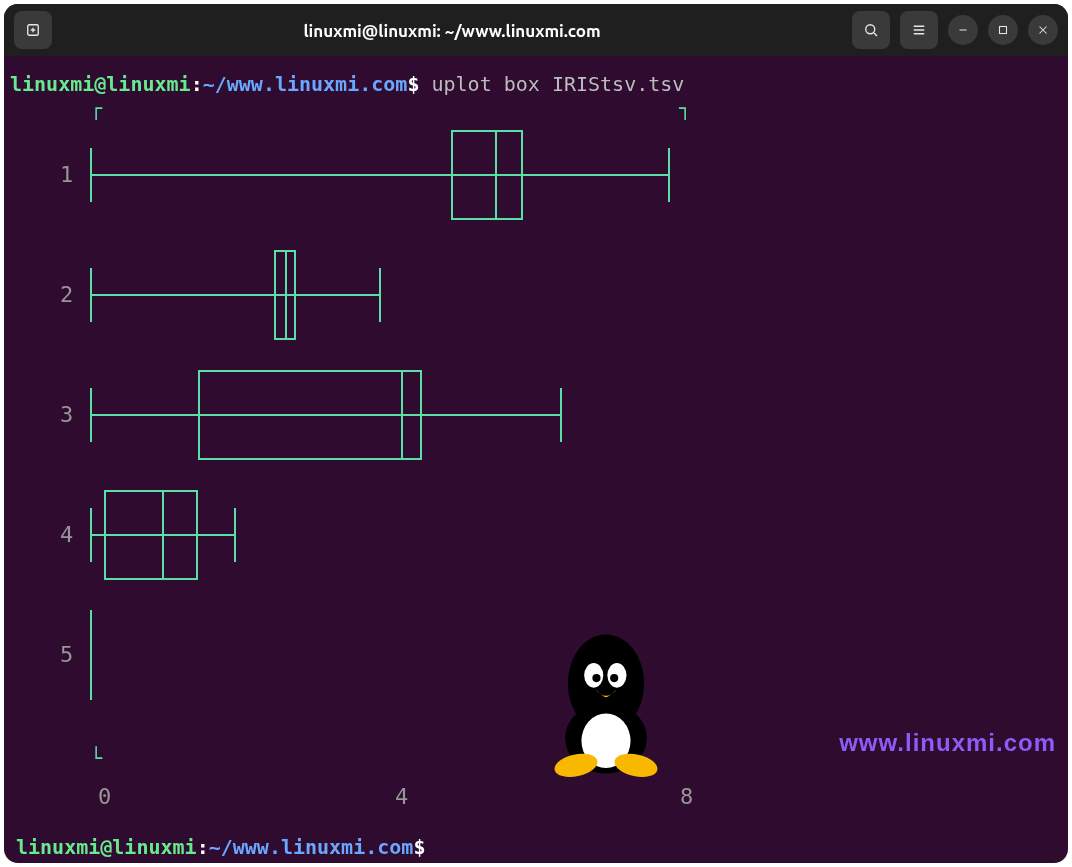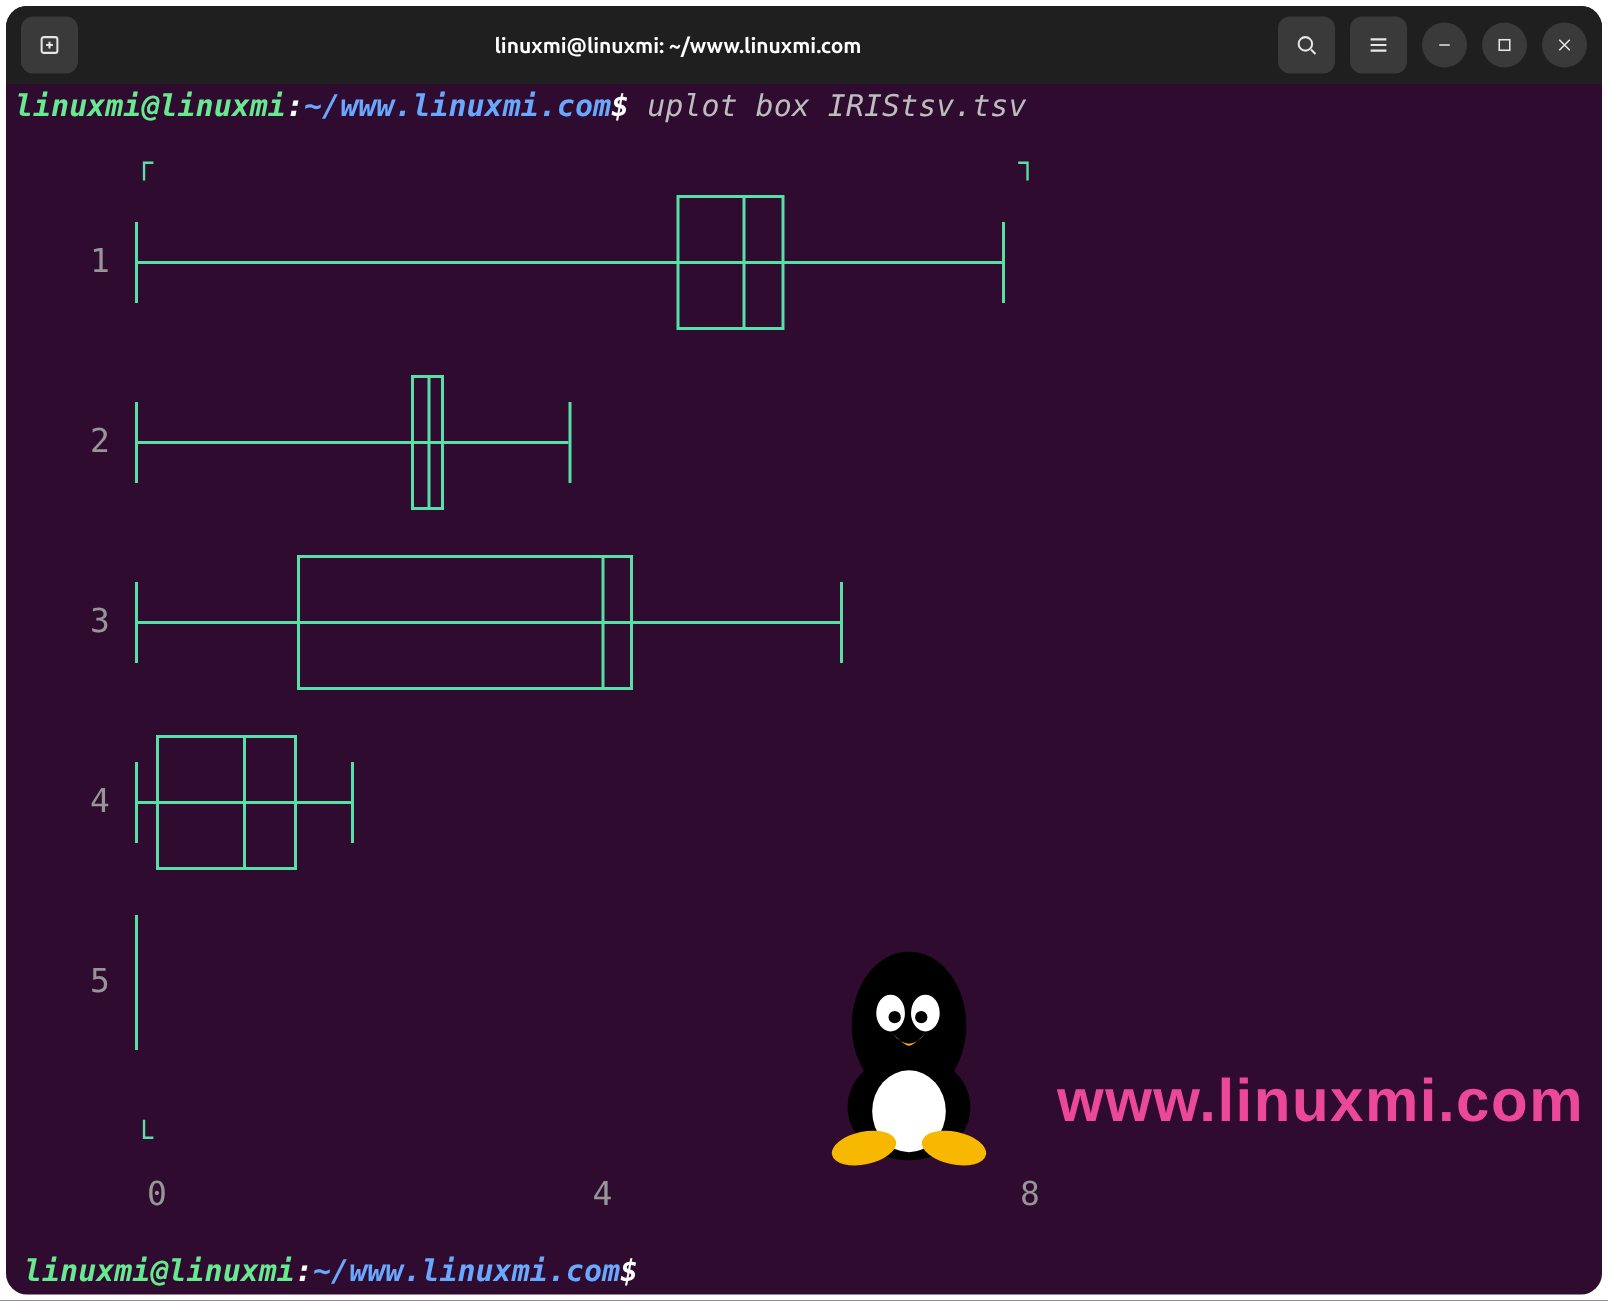--- a/index.html
+++ b/index.html
@@ -37,36 +37,35 @@
   }
   .tb-btn.framed {
     background: #3a3a3a;
   }
   .tb-btn.circle { border-radius: 50%; background: #3a3a3a; width: 30px; height:30px; }
   .title {
     flex: 1;
     text-align: center;
     color: #ffffff;
     font-weight: 700;
-    font-size: 14px;
+    font-size: 17px;
     font-family: "Ubuntu", sans-serif;
   }
   .tb-right { display:flex; align-items:center; gap:10px; }
   .terminal {
     position: relative;
     width: 100%;
     height: calc(100% - 52px);
     color: #cfcfcf;
     font-size: 20px;
   }
   .line {
     white-space: pre;
     line-height: 28px;
-    padding: 0 6px 0 6px;
-    font-style: italic;
+    padding: 14px 6px 0 6px;
   }
   .seg-user { color: #67e990; font-weight: 700; }
   .seg-sep  { color: #ffffff; font-weight: 700; }
   .seg-path { color: #6aa8ff; font-weight: 700; }
   .seg-dollar { color: #ffffff; font-weight: 700; }
   .seg-cmd  { color: #bdbdbd; }
 
   .plotwrap {
     position: absolute;
     left: 6px; top: 34px;
@@ -112,22 +111,22 @@
   .wm-text-big {
     position:absolute; right:0; top:0;
     color:#1faee0; font-weight:900;
     font-size: 112px; line-height: 1;
     font-family: "Arial Black", Arial, sans-serif;
     letter-spacing: 2px;
   }
   .wm-text-big .cn { font-size: 70px; }
   .wm-text-url {
     position:absolute; right:0; bottom: 58px;
-    color:#ec4899; font-weight:700;
-    font-size: 40px;
+    color:#8b5cf6; font-weight:700;
+    font-size: 24px;
     font-family: Arial, sans-serif;
     letter-spacing: 1px;
   }
   .tux { position:absolute; left:0; bottom:36px; width:140px; height:150px; }
   .tux svg { width:100%; height:100%; }
 
   
   .tb-btn svg { width:18px; height:18px; stroke:#e6e6e6; stroke-width:1.8; fill:none; }
   .tb-btn.circle svg { width:14px; height:14px; }
 </style>

